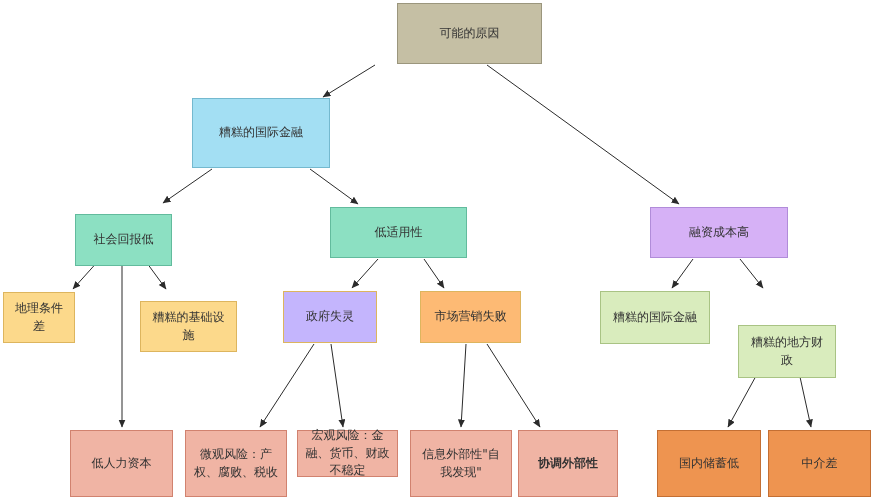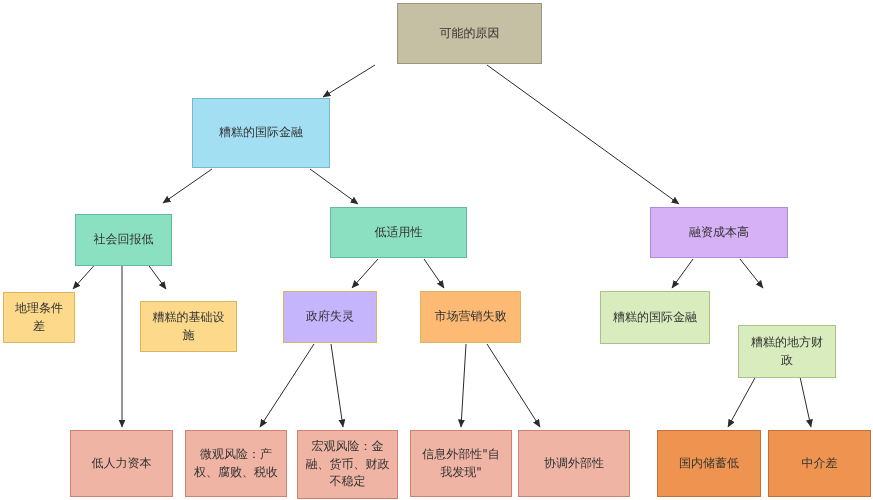--- a/index.html
+++ b/index.html
@@ -75,19 +75,19 @@
       <div class="node" style="left: 330px; top: 207px; width: 137px; height: 51px; background: rgb(140, 224, 194); border-color: rgb(98, 187, 157);">低适用性</div>
       <div class="node" style="left: 650px; top: 207px; width: 138px; height: 51px; background: rgb(214, 177, 246); border-color: rgb(177, 140, 217);">融资成本高</div>
       <div class="node" style="left: 3px; top: 292px; width: 72px; height: 51px; background: rgb(252, 217, 139); border-color: rgb(221, 181, 94);">地理条件差</div>
       <div class="node" style="left: 140px; top: 292px; width: 97px; height: 51px; background: rgb(252, 217, 139); border-color: rgb(221, 181, 94); margin-top: 9px;">糟糕的基础设施</div>
       <div class="node" style="left: 283px; top: 291px; width: 94px; height: 52px; background: #c4b5fd; border-color: rgb(221, 181, 94);">政府失灵</div>
       <div class="node" style="left: 420px; top: 291px; width: 101px; height: 52px; background: #fdba74; border-color: rgb(221, 181, 94);">市场营销失败</div>
       <div class="node" style="left: 600px; top: 291px; width: 110px; height: 53px; background: rgb(217, 236, 189); border-color: rgb(169, 195, 132);">糟糕的国际金融</div>
       <div class="node" style="left: 738px; top: 291px; width: 98px; height: 53px; background: rgb(217, 236, 189); border-color: rgb(169, 195, 132); margin-top: 34px;">糟糕的地方财政</div>
       <div class="node" style="left: 70px; top: 430px; width: 103px; height: 67px; background: rgb(240, 180, 164); border-color: rgb(209, 130, 111);">低人力资本</div>
       <div class="node" style="left: 185px; top: 430px; width: 102px; height: 67px; background: rgb(240, 180, 164); border-color: rgb(209, 130, 111);">微观风险：产权、腐败、税收</div>
-      <div class="node" style="left: 297px; top: 430px; width: 101px; height: 69px; background: rgb(240, 180, 164); border-color: rgb(209, 130, 111);">宏观风险：金融、货币、财政不稳定</div>
+      <div class="node" style="left: 297px; top: 430px; width: 101px; height: 47px; background: rgb(240, 180, 164); border-color: rgb(209, 130, 111);">宏观风险：金融、货币、财政不稳定</div>
       <div class="node" style="left: 410px; top: 430px; width: 102px; height: 67px; background: rgb(240, 180, 164); border-color: rgb(209, 130, 111);">信息外部性"自我发现"</div>
-      <div class="node" style="left: 518px; top: 430px; width: 112px; height: 67px; background: rgb(240, 180, 164); border-color: rgb(209, 130, 111);">协调外部性</div>
+      <div class="node" style="left: 518px; top: 430px; width: 100px; height: 67px; background: rgb(240, 180, 164); border-color: rgb(209, 130, 111); font-weight: bold;">协调外部性</div>
       <div class="node" style="left: 657px; top: 430px; width: 104px; height: 67px; background: rgb(238, 148, 80); border-color: rgb(196, 111, 51); text-align: center;">国内储蓄低</div>
       <div class="node" style="left: 768px; top: 430px; width: 103px; height: 67px; background: rgb(238, 148, 80); border-color: rgb(196, 111, 51);">中介差</div>
     </div>
 </div>
 
 </body></html>

